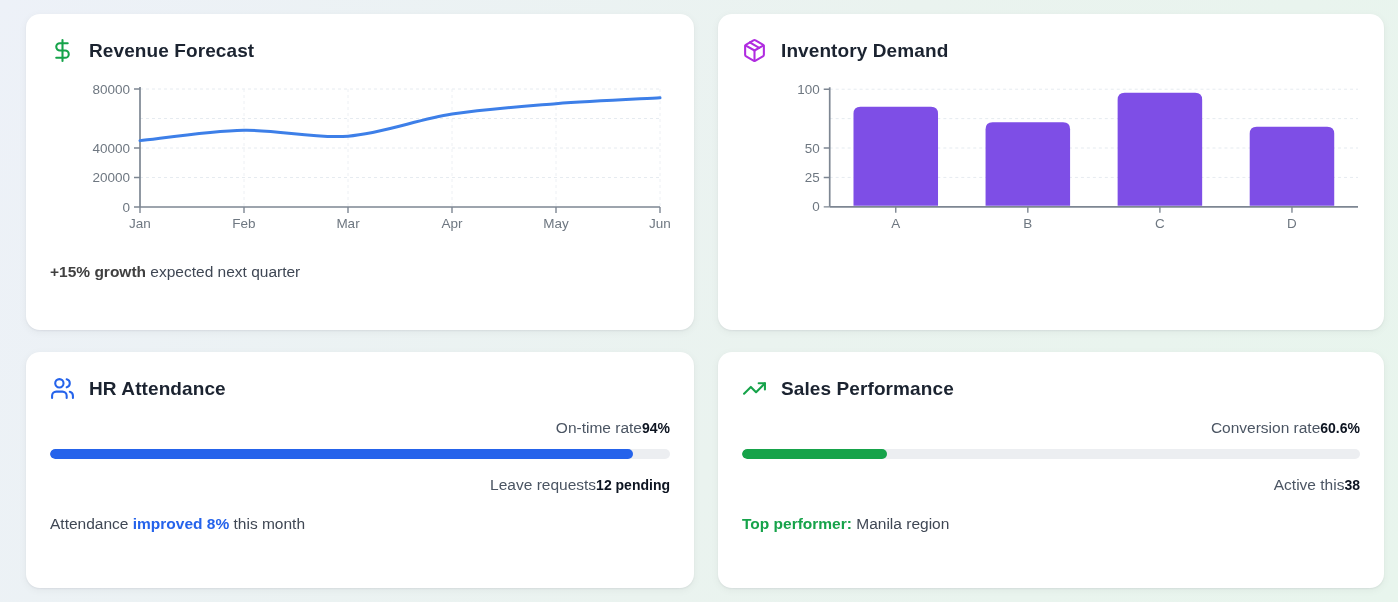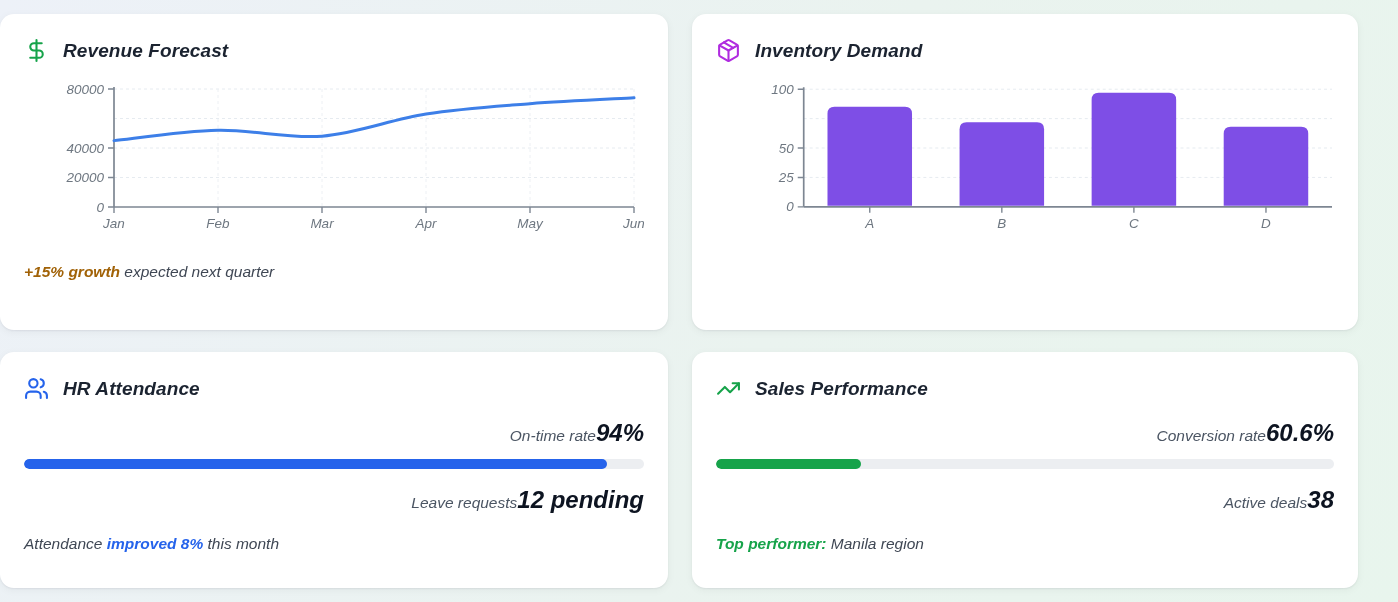--- a/index.html
+++ b/index.html
@@ -7,40 +7,39 @@
   body{
     font-family:"Liberation Sans","DejaVu Sans",sans-serif;
     background:linear-gradient(115deg,#edf1f8 0%,#eaf3ef 55%,#e8f5ed 100%);
     overflow:hidden;
   }
   .grid{
     display:grid;
     grid-template-columns:668px 666px;
     grid-template-rows:316px 236px;
     gap:22px 24px;
-    padding:14px 22px 14px 0;
-    font-style:italic;
+    padding:14px 22px 14px 26px;
   }
   .card{
     background:#ffffff;
     border-radius:14px;
     padding:24px;
     box-shadow:0 1px 2px rgba(16,24,40,.06),0 2px 8px rgba(16,24,40,.05);
     overflow:hidden;
   }
   .card-head{display:flex;align-items:center;gap:14px;margin-bottom:18px}
   .card-head .icon{display:flex;align-items:center}
   .card-title{font-size:19px;font-weight:700;color:#1b2330;letter-spacing:.1px}
   svg.chart{width:100%;height:152px;display:block;margin-top:8px}
   svg.chart text.tick{font-family:"Liberation Sans","DejaVu Sans",sans-serif;font-size:13.5px;fill:#6e7781}
   .footnote{font-size:15.5px;color:#3f4754;margin-top:30px}
   .footnote strong{font-weight:700}
   .stat-row{display:flex;justify-content:flex-end;align-items:baseline;margin-top:17px}
   .stat-label{font-size:15.5px;color:#4b5563}
-  .stat-value{font-size:24px;font-weight:700;color:#0d1421}
+  .stat-value{font-size:14px;font-weight:700;color:#0d1421}
   .track{height:10px;border-radius:6px;background:#eceef1;margin-top:12px;overflow:hidden}
   .fill{height:100%;border-radius:6px}
   .bottom .footnote{margin-top:21px}
 </style>
 </head>
 <body>
 
 <div class="grid">
 
   <section class="card">
@@ -80,21 +79,21 @@
         <line x1="298" x2="298" y1="126" y2="132" stroke="#7d8692" stroke-width="1.4"></line>
         <text x="298" y="147" text-anchor="middle" class="tick">Mar</text>
         <line x1="402" x2="402" y1="126" y2="132" stroke="#7d8692" stroke-width="1.4"></line>
         <text x="402" y="147" text-anchor="middle" class="tick">Apr</text>
         <line x1="506" x2="506" y1="126" y2="132" stroke="#7d8692" stroke-width="1.4"></line>
         <text x="506" y="147" text-anchor="middle" class="tick">May</text>
         <line x1="610" x2="610" y1="126" y2="132" stroke="#7d8692" stroke-width="1.4"></line>
         <text x="610" y="147" text-anchor="middle" class="tick">Jun</text>
         <path d="M90,59.625C107.33333333333333,57.90416666666667 159.33333333333334,50.037499999999994 194,49.3C228.66666666666666,48.5625 263.3333333333333,57.90416666666667 298,55.2C332.6666666666667,52.49583333333334 367.3333333333333,38.483333333333334 402,33.075C436.6666666666667,27.666666666666668 471.3333333333333,25.45416666666667 506,22.75C540.6666666666666,20.04583333333333 592.6666666666666,17.83333333333333 610,16.849999999999994" fill="none" stroke="#3d7fe8" stroke-width="3" stroke-linecap="round"></path>
       </svg>
-    <p class="footnote"><span></span><strong style="color: #a16207;">+15% growth</strong><span> expected next quarter</span></p>
+    <p class="footnote"><span></span><strong style="color: #404040;">+15% growth</strong><span> expected next quarter</span></p>
   </section>
 
   <section class="card">
     <header class="card-head">
       <span class="icon" style="color: rgb(176, 44, 224);">
         <svg width="25" height="25" viewBox="0 0 24 24" fill="none" stroke="currentColor" stroke-width="2" stroke-linecap="round" stroke-linejoin="round">
             <path d="m7.5 4.27 9 5.15"></path>
             <path d="M21 8a2 2 0 0 0-1-1.73l-7-4a2 2 0 0 0-2 0l-7 4A2 2 0 0 0 3 8v8a2 2 0 0 0 1 1.73l7 4a2 2 0 0 0 2 0l7-4A2 2 0 0 0 21 16Z"></path>
             <path d="m3.3 7 8.7 5 8.7-5"></path>
             <path d="M12 22V12"></path>
@@ -169,19 +168,19 @@
       <h2 class="card-title">Sales Performance</h2>
     </header>
     <div class="stat-row">
       <span class="stat-label">Conversion rate</span>
       <span class="stat-value">60.6%</span>
     </div>
     <div class="track">
       <div class="fill" style="background: rgb(22, 163, 74); width: 23.5%;"></div>
     </div>
     <div class="stat-row">
-      <span class="stat-label">Active deals</span>
+      <span class="stat-label">Active this</span>
       <span class="stat-value">38</span>
     </div>
     <p class="footnote"><span></span><strong style="color: rgb(22, 163, 74);">Top performer:</strong><span> Manila region</span></p>
   </section>
 
 </div>
 
 </body></html>

